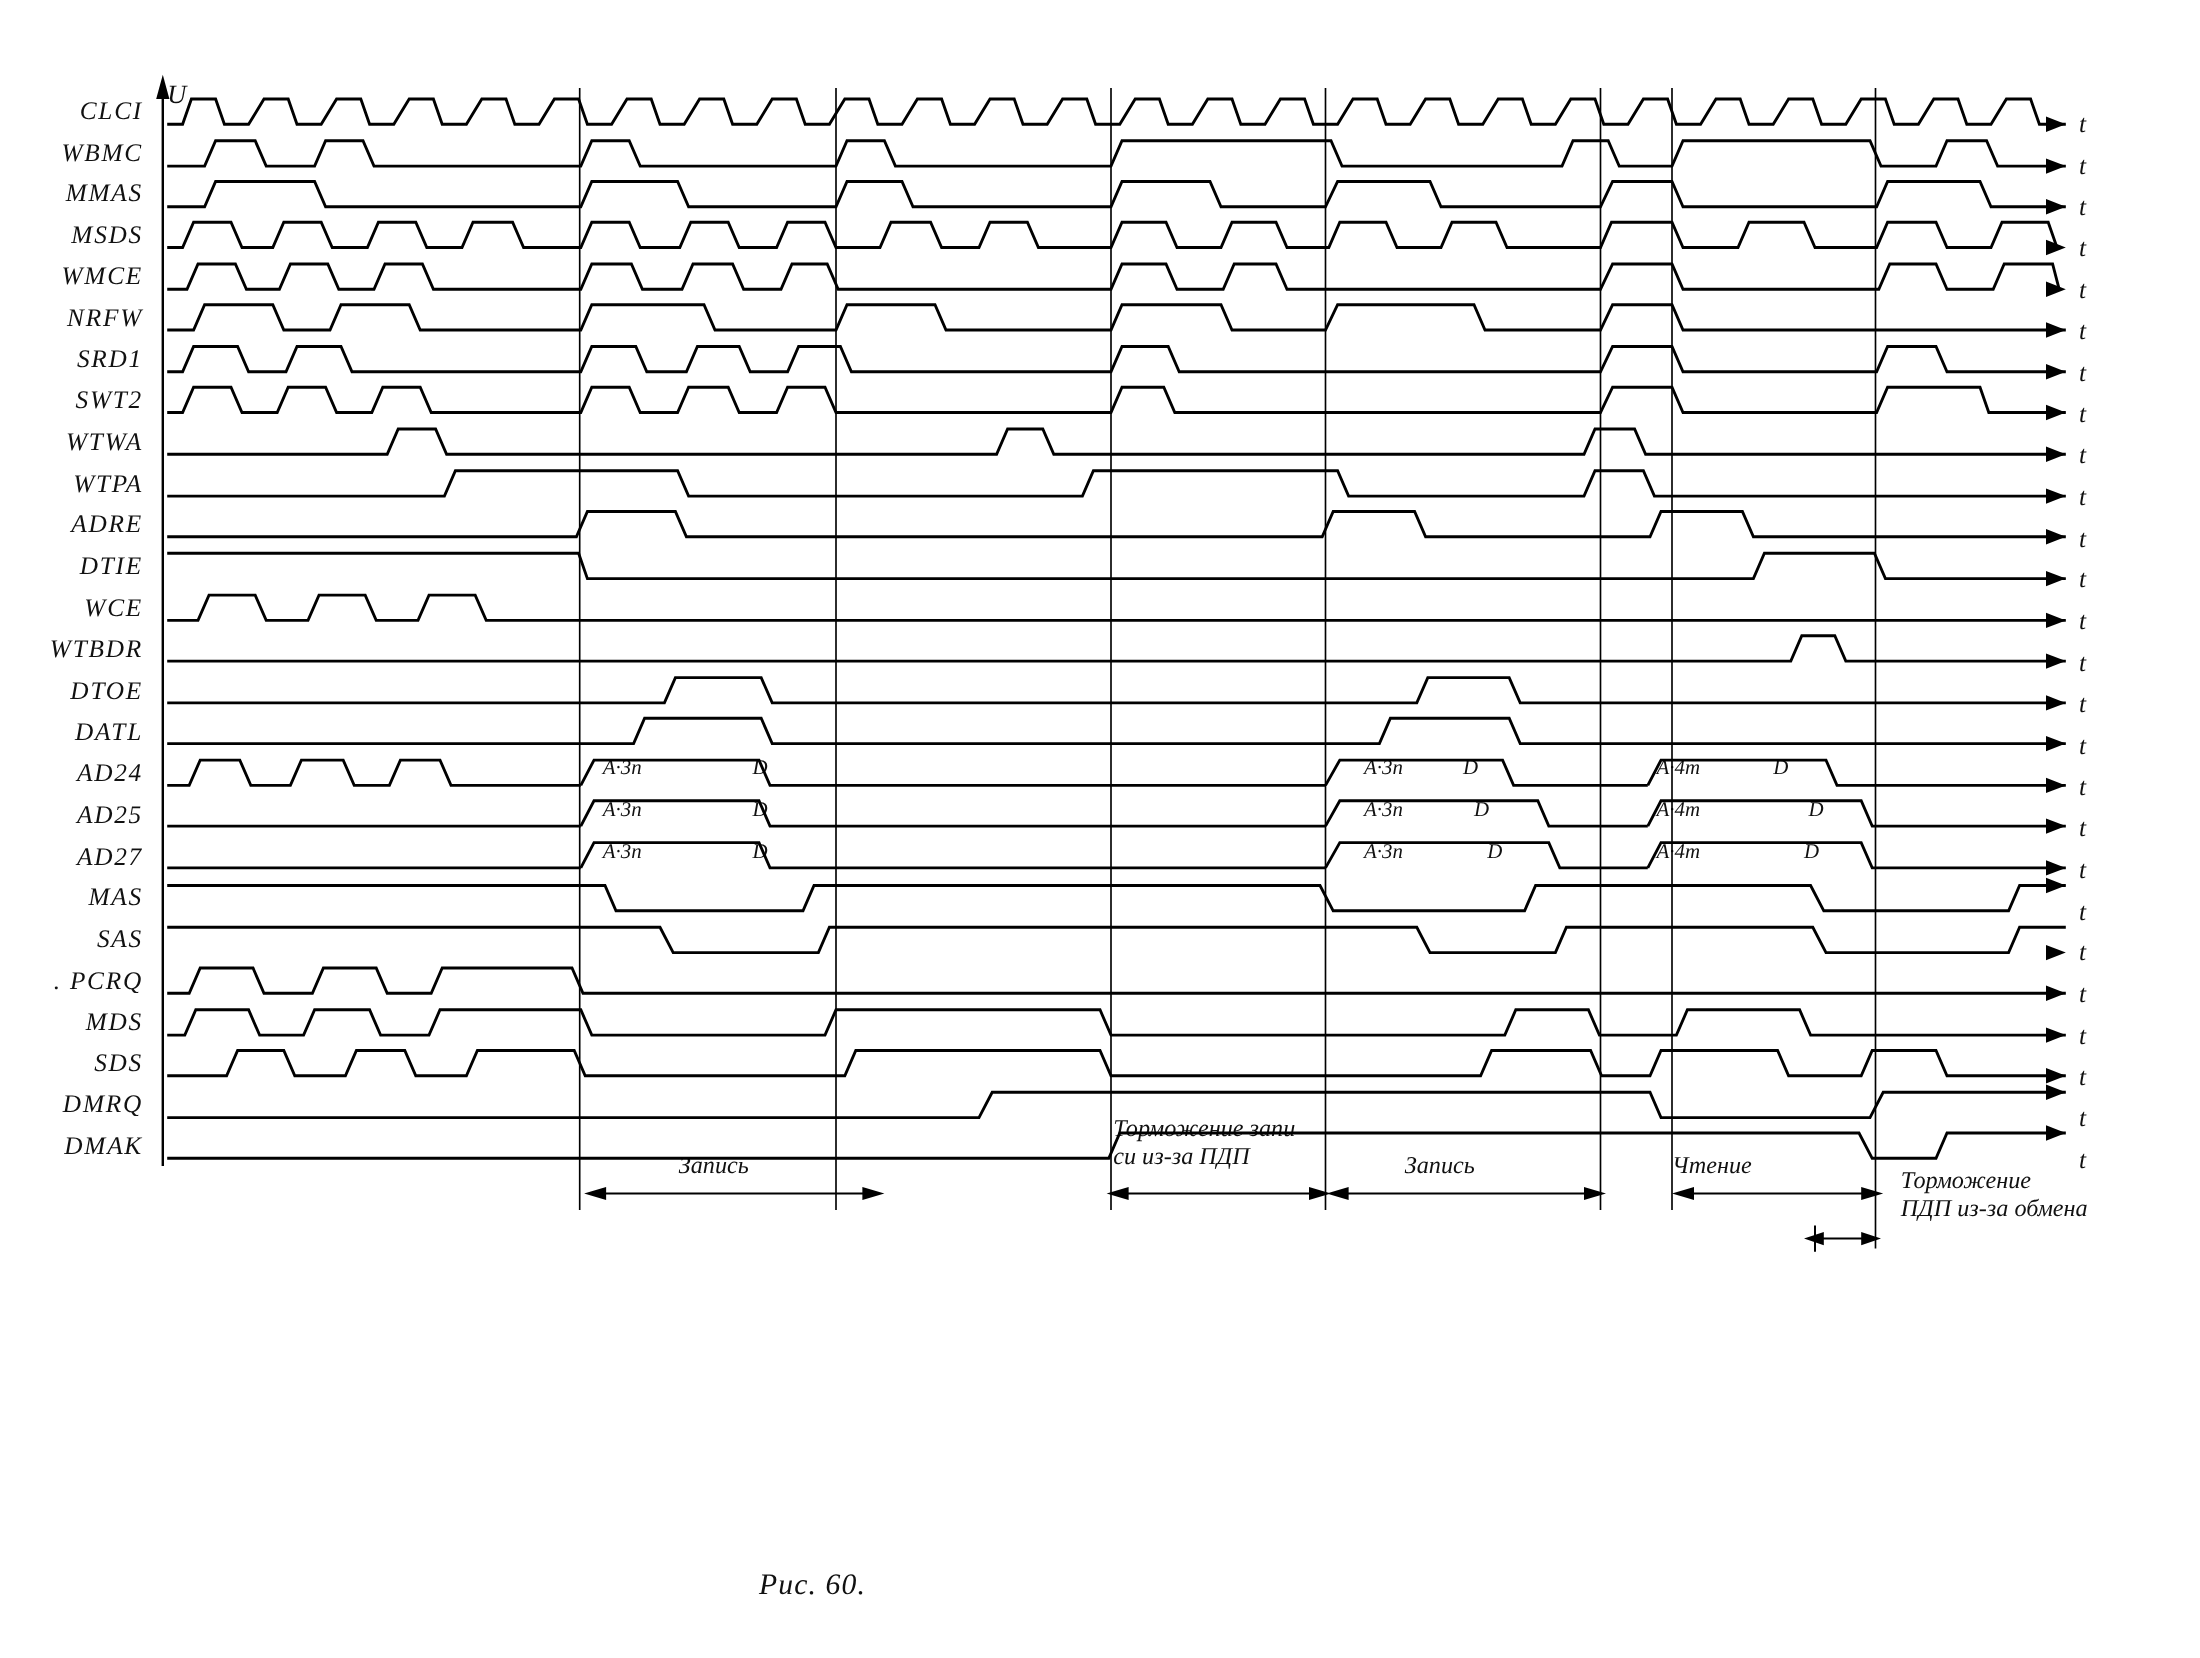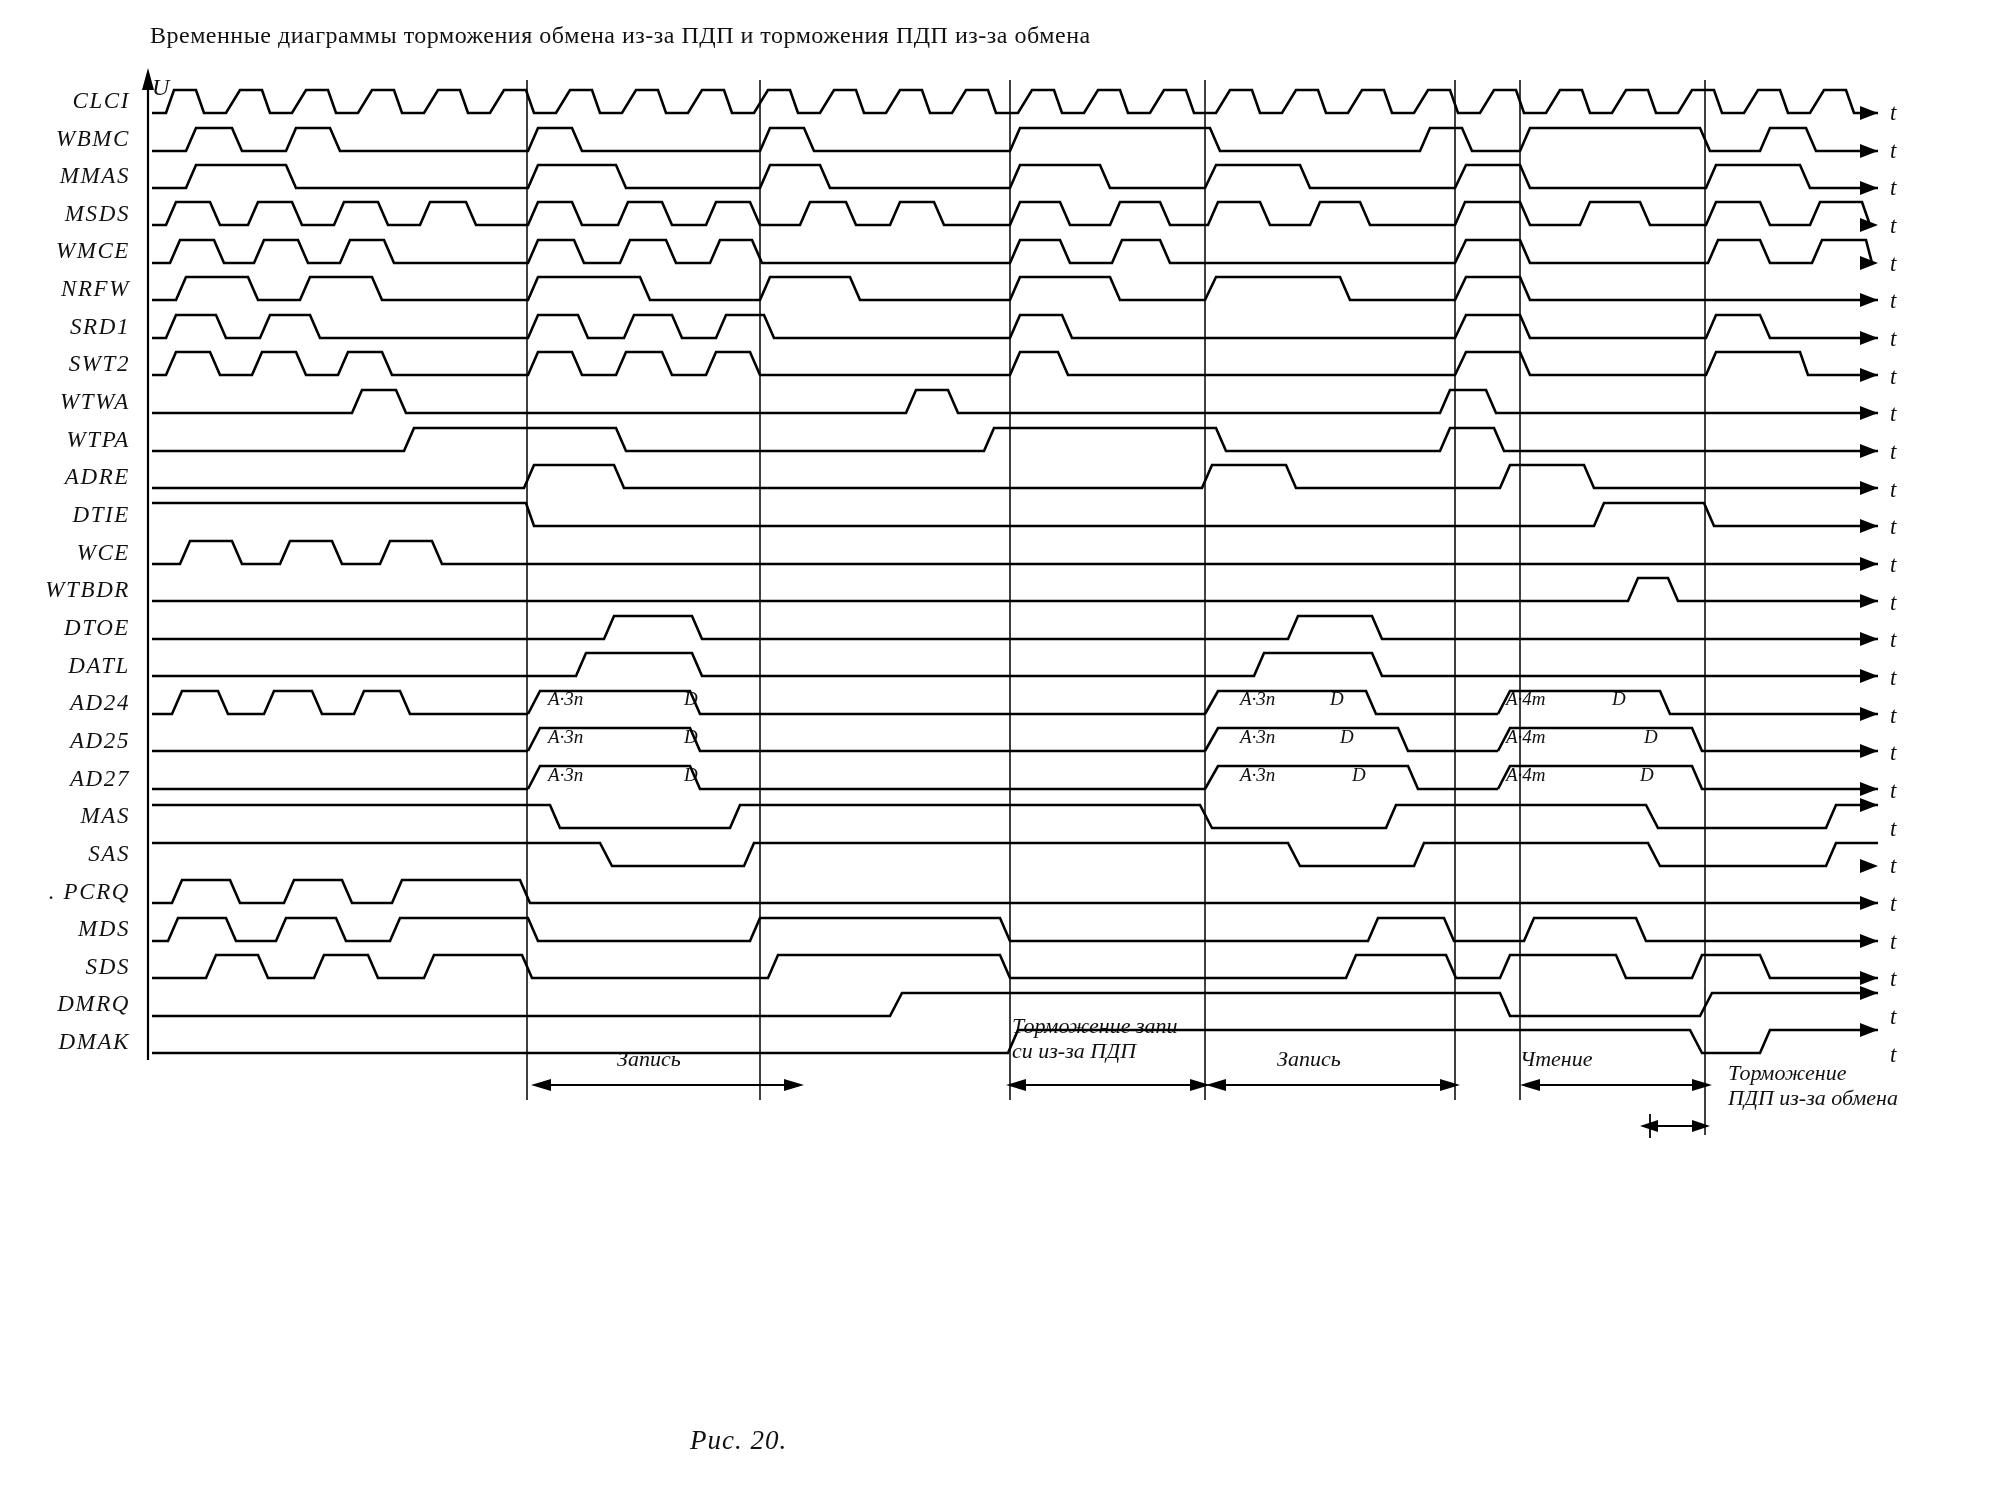--- a/index.html
+++ b/index.html
@@ -100,22 +100,21 @@
     fill: none;
   }
   .dim line { stroke:#000; stroke-width:1.8; }
   .dim polygon { fill:#000; }
 </style>
 </head>
 <body>
 
 <div id="page">
 
-  <div class="caption">Временные диаграммы торможения обмена из-за ПДП и торможения ПДП из-за обмена</div>
-  <div class="figure-label">Рис. 20.</div>
+  <div class="figure-label">Рис. 60.</div>
   <div class="u-axis-label">U</div>
 
   <div class="signal-name" style="left:-10px; top:88px">CLCI</div>
   <div class="signal-name" style="left:-10px; top:126px">WBMC</div>
   <div class="signal-name" style="left:-10px; top:163px">MMAS</div>
   <div class="signal-name" style="left:-10px; top:201px">MSDS</div>
   <div class="signal-name" style="left:-10px; top:238px">WMCE</div>
   <div class="signal-name" style="left:-10px; top:276px">NRFW</div>
   <div class="signal-name" style="left:-10px; top:314px">SRD1</div>
   <div class="signal-name" style="left:-10px; top:351px">SWT2</div>

